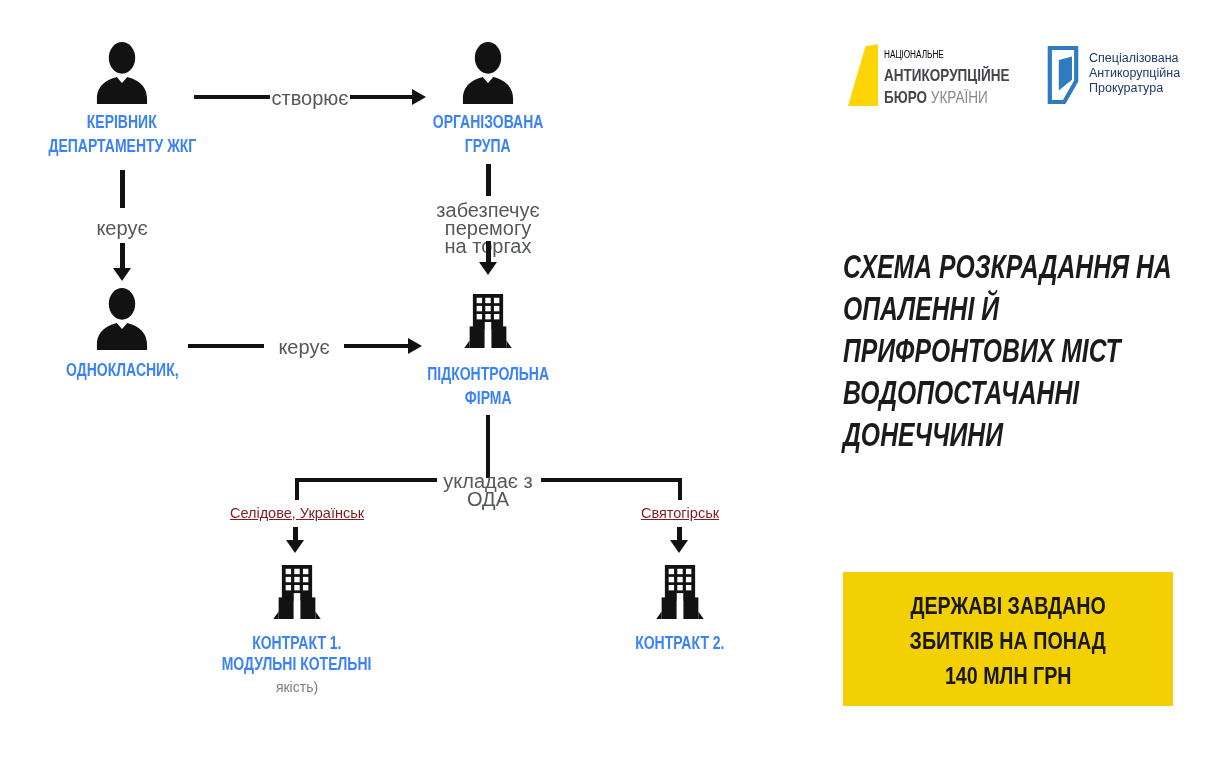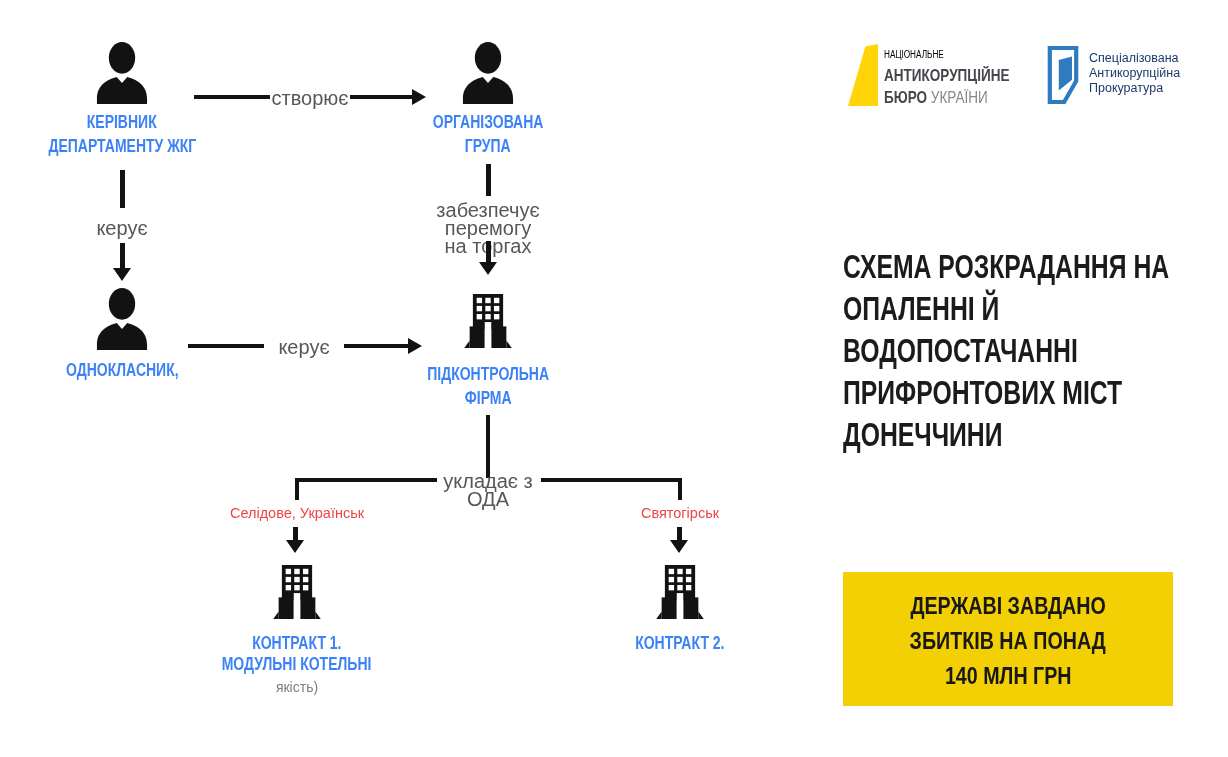--- a/index.html
+++ b/index.html
@@ -13,21 +13,21 @@
   .ah-down{position:absolute;width:0;height:0;border-left:9px solid transparent;border-right:9px solid transparent;border-top:13px solid #121212;}
   
   .cond{display:inline-block;transform:scaleX(0.8);transform-origin:50% 50%;white-space:nowrap;}
   .cond-l{display:inline-block;transform:scaleX(0.82);transform-origin:0 50%;white-space:nowrap;}
   .node-label{font-weight:700;color:#3b82f6;text-align:center;}
   .node-label .ln{display:block;}
   .lbl-main{font-size:17.5px;line-height:24px;}
   .lbl-contract{font-size:17.5px;line-height:21px;}
   .edge-lbl{font-size:20px;color:#55585B;text-align:center;line-height:18px;}
   .note{font-size:14px;line-height:20px;color:#7B7E84;text-align:center;}
-  .city{font-size:14.5px;color:#ef4444;text-align:center;}
+  .city{font-size:14.5px;color:#7f1d1d;text-align:center;text-decoration:underline;}
   .icon-fill{fill:#121212;}
   
   .title-line{height:42px;}
   .title-line span{display:inline-block;font-size:33px;font-weight:700;color:#1B1B1B;line-height:42px;
                    transform:scaleX(0.75);transform-origin:0 50%;white-space:nowrap;}
   
   .damage{background:#F2D004;text-align:center;padding-top:16px;box-sizing:border-box;}
   .damage .ln{display:block;height:35px;line-height:35px;font-size:24px;font-weight:700;color:#181818;}
   .damage .ln span{display:inline-block;transform:scaleX(0.82);transform-origin:50% 50%;white-space:nowrap;}
   
@@ -193,25 +193,25 @@
   <svg class="abs" style="left:1046px;top:45px;" width="34" height="60" viewBox="0 0 56 100">
     <path d="M6 5 H50 V60 L30 95 H6 Z" fill="none" stroke="#2E7BBF" stroke-width="7" stroke-linejoin="miter"></path>
     <polygon points="21,25 43,19 43,58 21,76" fill="#2E7BBF"></polygon>
   </svg>
   <div class="abs sap-text" style="left:1089px;top:51px;">
     <div>Спеціалізована</div>
     <div>Антикорупційна</div>
     <div>Прокуратура</div>
   </div>
 
-  <div class="abs" style="left:843px;top:246px;width:360px;">
+  <div class="abs" style="left:843px;top:246px;width:360px;font-style:italic;">
     <div class="title-line"><span>СХЕМА РОЗКРАДАННЯ НА</span></div>
     <div class="title-line"><span>ОПАЛЕННІ Й</span></div>
+    <div class="title-line"><span>ПРИФРОНТОВИХ МІСТ</span></div>
     <div class="title-line"><span>ВОДОПОСТАЧАННІ</span></div>
-    <div class="title-line"><span>ПРИФРОНТОВИХ МІСТ</span></div>
     <div class="title-line"><span>ДОНЕЧЧИНИ</span></div>
   </div>
 
   <div class="abs damage" style="left:843px;top:572px;width:330px;height:134px;">
     <span class="ln"><span>ДЕРЖАВІ ЗАВДАНО</span></span>
     <span class="ln"><span>ЗБИТКІВ НА ПОНАД</span></span>
     <span class="ln"><span>140 МЛН ГРН</span></span>
   </div>
 
 </div>

